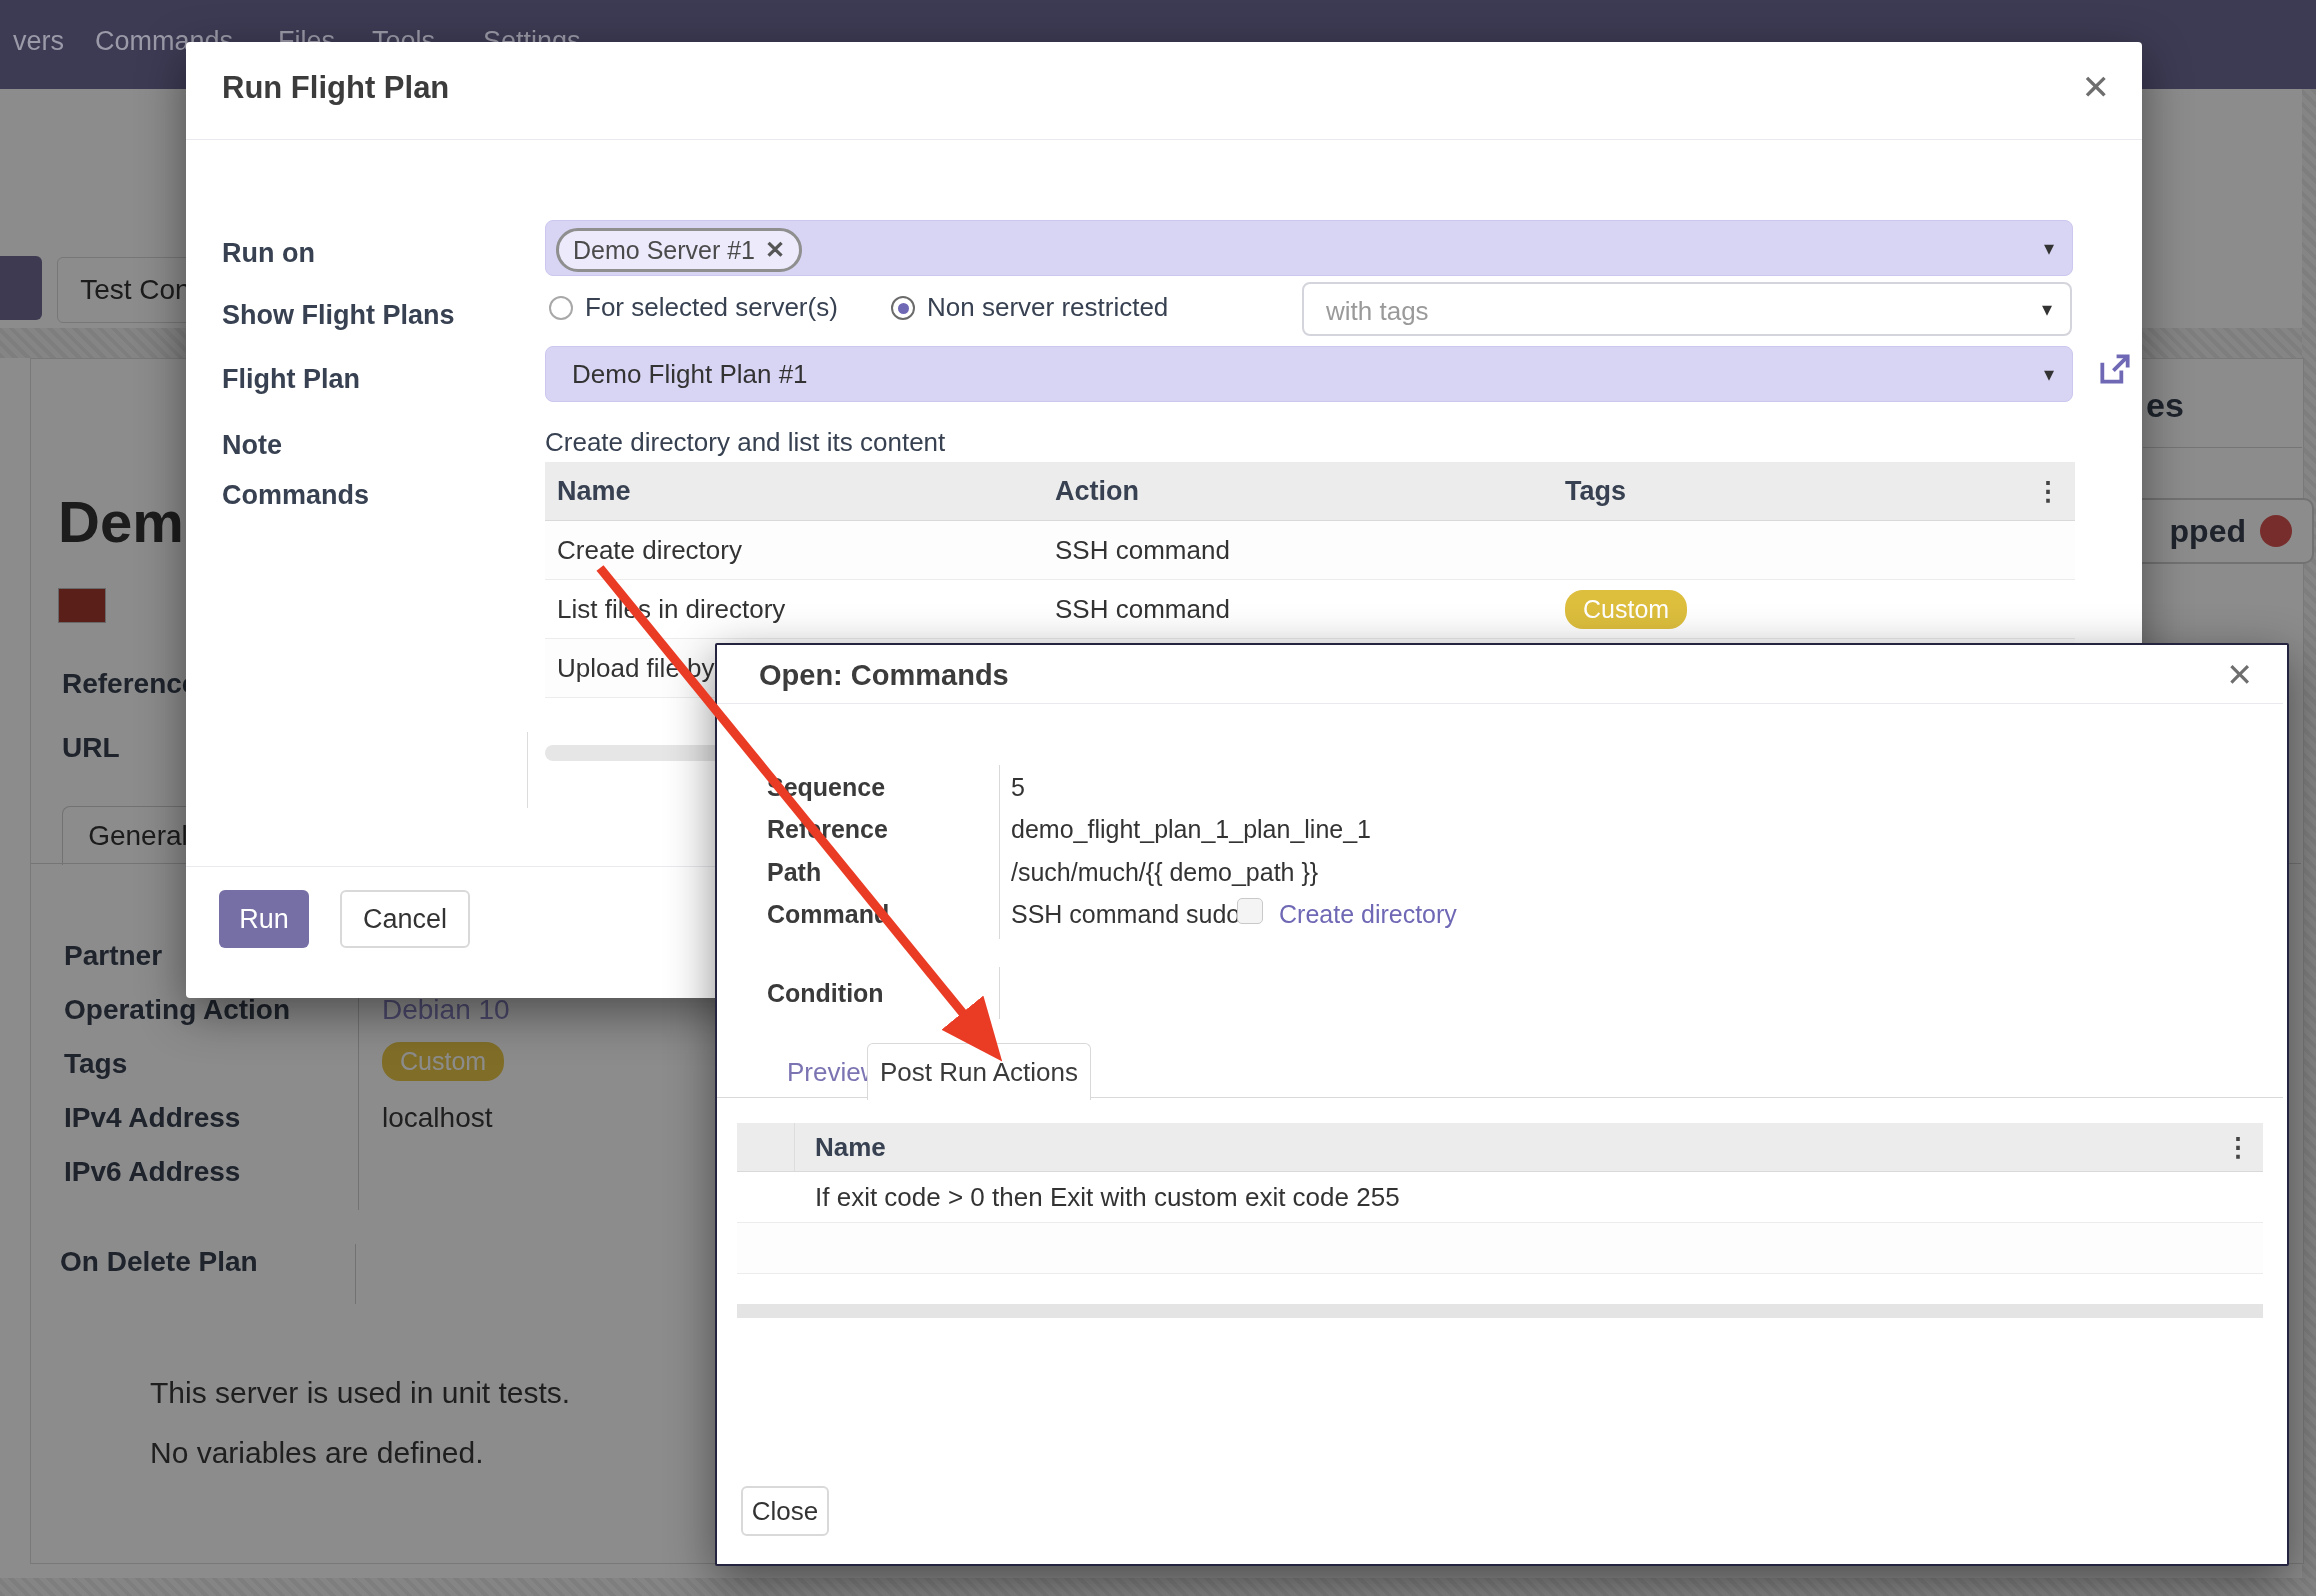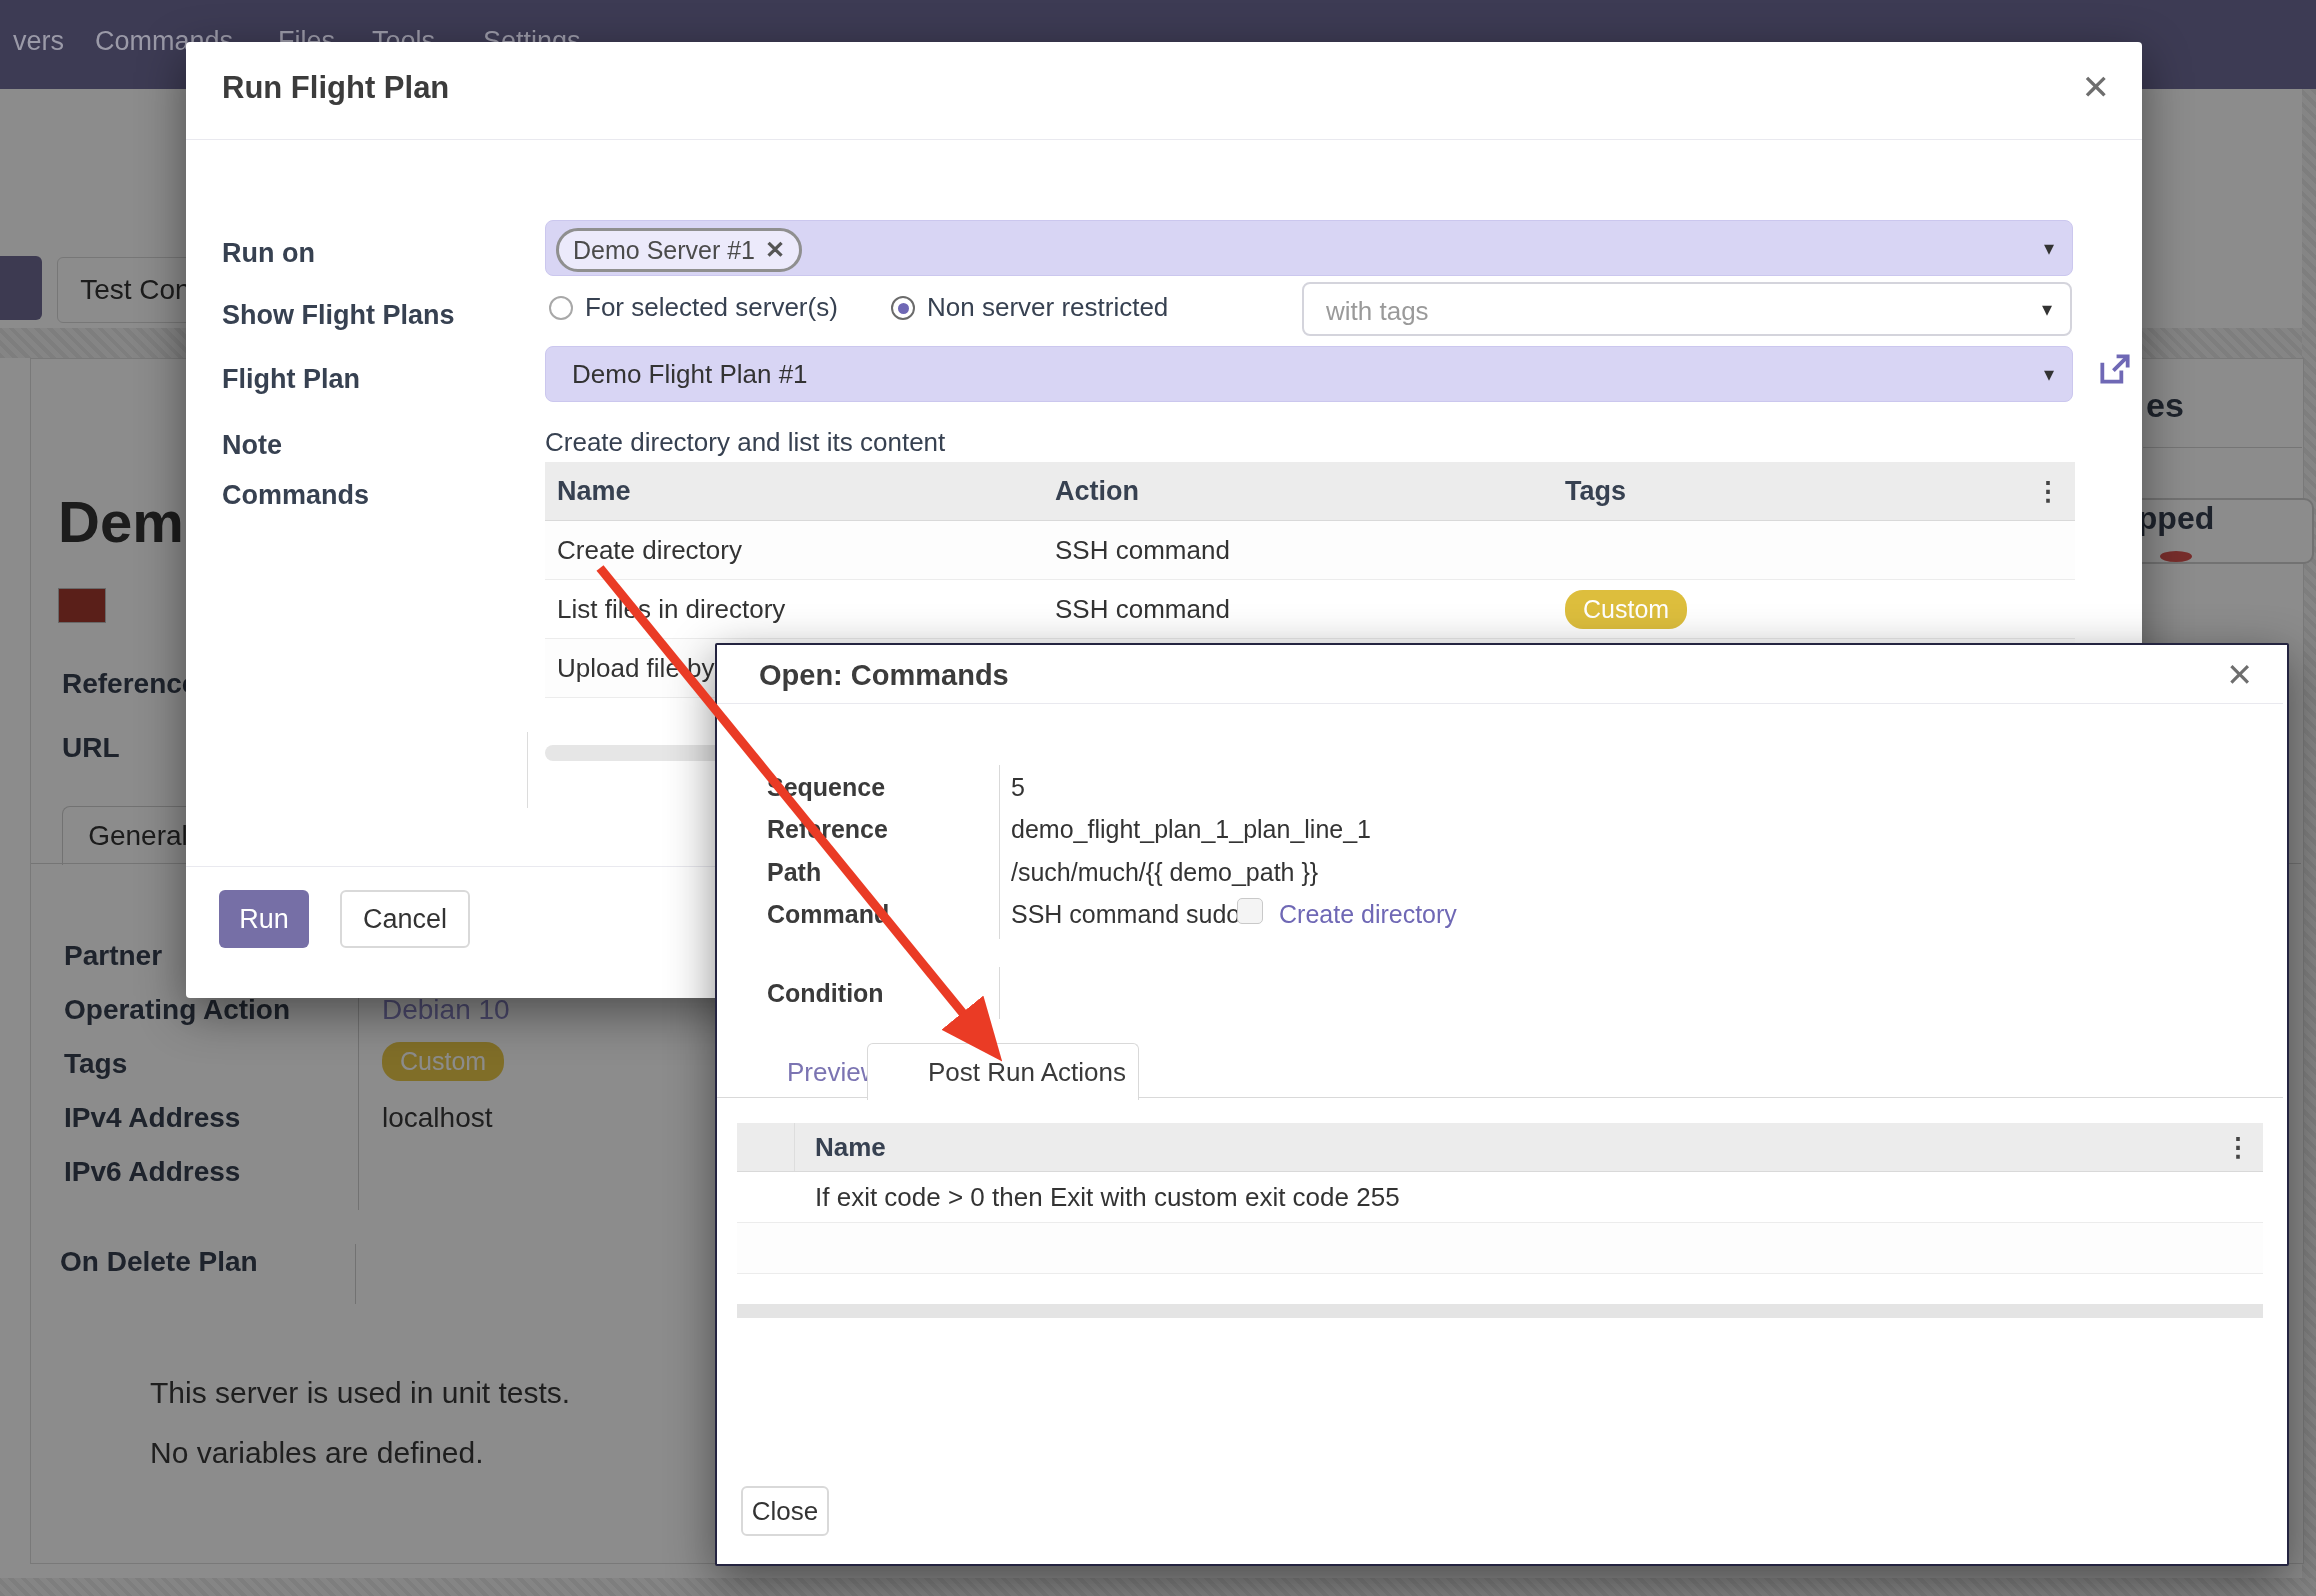--- a/index.html
+++ b/index.html
@@ -22,21 +22,21 @@
   .bval{color:#3a3a3a;font-size:28px;white-space:nowrap;}
   .vsep{border-left:1px solid #cfcfcf;width:0;}
   .hsep{border-top:1px solid #d5d5d5;height:0;}
   .swatch{width:46px;height:33px;background:#a5392f;border:1px solid #bdbdbd;}
   .gen-tab{border:1px solid #d0d0d0;border-bottom:none;border-radius:8px 8px 0 0;background:#fff;
            display:flex;align-items:center;justify-content:center;font-size:28px;color:#333;}
   .badge{display:inline-flex;align-items:center;justify-content:center;color:#fff;
          border-radius:18px;font-size:25px;padding:5px 18px;white-space:nowrap;}
   .badge-custom-bg{background:#eac94a;}
   .status-chip{border:2px solid #cfcfcf;border-radius:10px;background:#fff;display:flex;
-               align-items:center;justify-content:flex-end;gap:14px;padding-right:20px;flex-direction:column;}
+               align-items:center;justify-content:flex-end;gap:14px;padding-right:20px;}
   .dot{width:32px;height:32px;border-radius:50%;background:#d9534f;}
   
   .backdrop{left:0;top:89px;width:2316px;height:1507px;background:rgba(0,0,0,0.45);z-index:5;}
   
   .modal{background:#fff;border-radius:4px;box-shadow:0 14px 48px rgba(0,0,0,.45);}
   .m-title{font-size:31px;font-weight:bold;color:#3c3c3c;white-space:nowrap;}
   .x-close{font-size:34px;color:#6e6e6e;cursor:pointer;line-height:1;}
   .hline{border-top:1px solid #e9e9ef;height:0;}
   .flbl{font-weight:bold;color:#374151;font-size:27px;white-space:nowrap;}
   .sel-lav{background:#d8d5f4;border:1px solid #cbc7ee;border-radius:8px;}
@@ -214,21 +214,21 @@
     <div class="abs m2val" style="left:294px;top:255px;">SSH command sudo</div>
     <div class="abs cbx" style="left:520px;top:253px;"></div>
     <div class="abs link" style="left:562px;top:255px;">Create directory</div>
     <div class="abs vsep" style="left:282px;top:120px;height:174px;border-color:#d9d9d9;"></div>
 
     <div class="abs m2lbl" style="left:50px;top:334px;">Condition</div>
     <div class="abs vsep" style="left:282px;top:322px;height:52px;border-color:#d9d9d9;"></div>
 
     <div class="abs tab-inactive" style="left:70px;top:412px;">Preview</div>
     <div class="abs hsep" style="left:0;top:452px;width:1566px;border-color:#d9d9d9;"></div>
-    <div class="abs tab-active" style="left:150px;top:398px;width:222px;height:56px;padding-left:48px;">Post Run Actions</div>
+    <div class="abs tab-active" style="left:150px;top:398px;width:222px;height:56px;">Post Run Actions</div>
 
     <div class="abs" style="left:20px;top:478px;width:1526px;">
       <div class="tbl-head" style="height:48px;">
         <span style="width:58px;border-right:1px solid #ddd;height:100%;box-sizing:border-box;"></span>
         <span class="th" style="padding-left:20px;flex:1;font-size:26px;">Name</span>
         <span class="kebab" style="padding-right:12px;">⋮</span>
       </div>
       <div class="trow" style="height:50px;background:#fff;">
         <span style="padding-left:78px;">If exit code &gt; 0 then Exit with custom exit code 255</span>
       </div>

